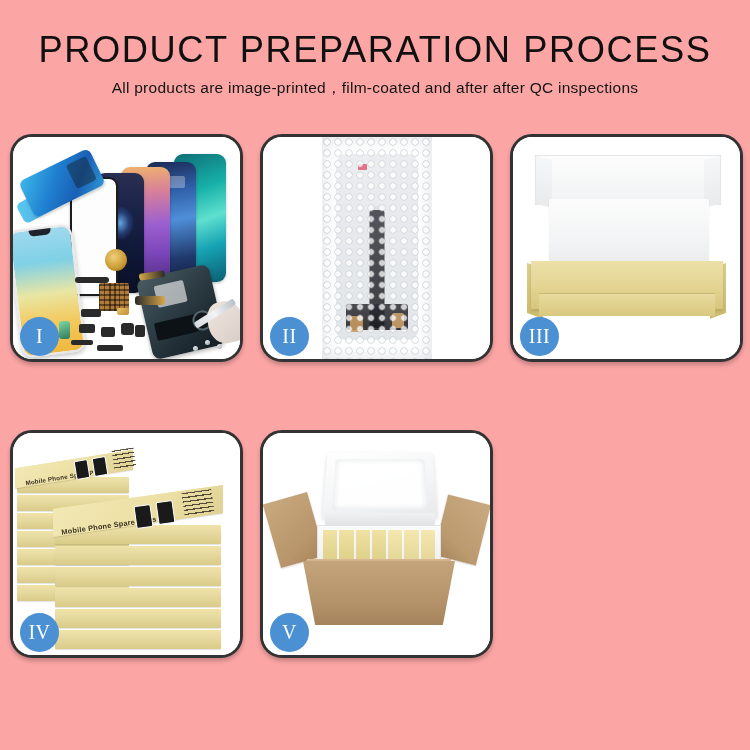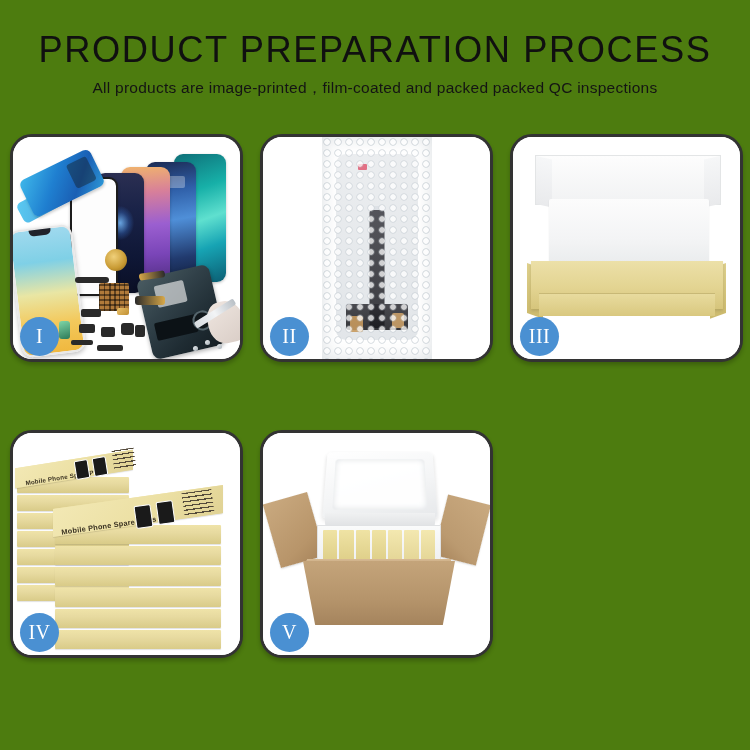--- a/index.html
+++ b/index.html
@@ -12,21 +12,21 @@
     height: 750px;
     overflow: hidden;
     font-family: "Liberation Sans", sans-serif;
     -webkit-font-smoothing: antialiased;
   }
 
   .page {
     position: relative;
     width: 750px;
     height: 750px;
-    background: #4d7c0f;
+    background: #fca5a5;
   }
 
   
   .header {
     padding-top: 31px;
     text-align: center;
   }
   .title {
     font-family: "Liberation Sans", sans-serif;
     font-size: 37px;
@@ -479,21 +479,21 @@
     transform: rotate(-6deg);
   }
 </style>
 </head>
 <body>
 
 <div class="page">
 
   <div class="header">
     <h1 class="title">PRODUCT PREPARATION PROCESS</h1>
-    <p class="subtitle">All products are image-printed，film-coated and packed packed QC inspections</p>
+    <p class="subtitle">All products are image-printed，film-coated and after after QC inspections</p>
   </div>
 
   <div class="grid">
 
     <div class="panel p1">
       <div class="panel-inner">
         <div class="p1-stage">
           <div class="scr scr-e"></div>
           <div class="scr scr-d"></div>
           <div class="scr scr-c"></div>

